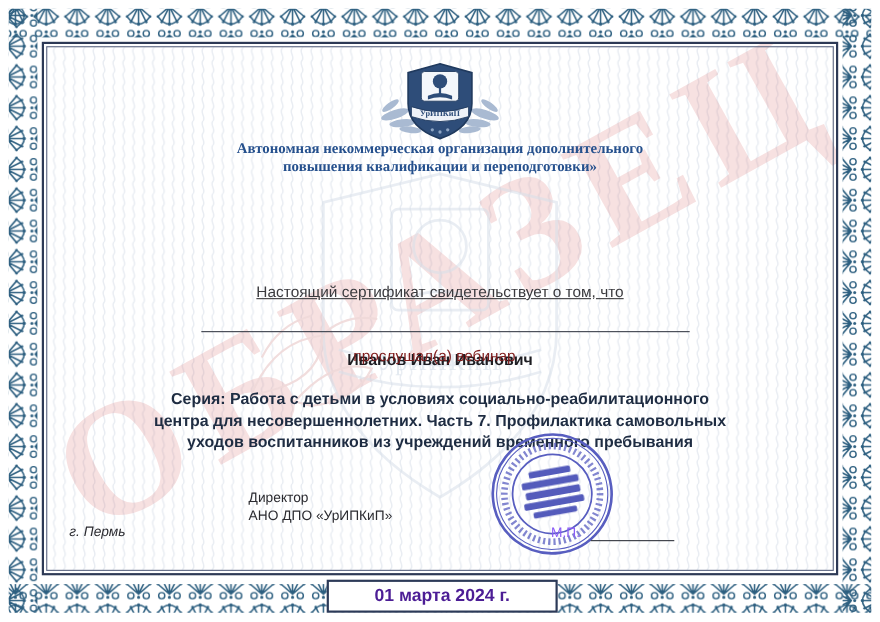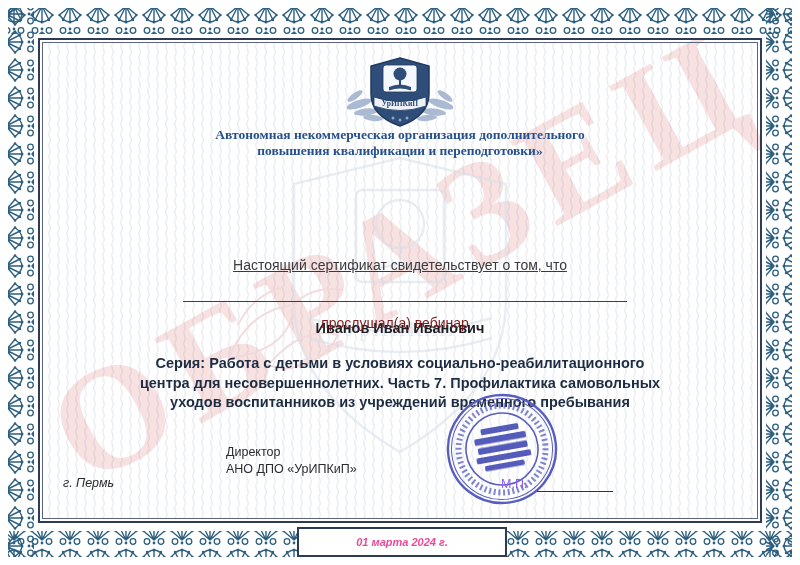--- a/index.html
+++ b/index.html
@@ -38,21 +38,21 @@
           font-size:14.5px;font-weight:bold;line-height:19.5px;color:#1e2c42;}
   .stamp{position:absolute;left:444px;top:391px;}
   .director{position:absolute;left:226px;top:444px;font-size:12.5px;line-height:17px;color:#2b2b30;}
   .city{position:absolute;left:63px;top:476px;font-size:12.5px;color:#2b2b30;font-style:italic;}
   .mp{position:absolute;left:501px;top:477px;font-size:12.5px;color:#8b5cf6;z-index:4;}
   .sig-line{position:absolute;left:537px;top:491px;width:76px;border-top:1.5px solid #30343c;}
   .disclaimer{position:absolute;left:0;top:498px;width:800px;text-align:center;
               font-size:11.5px;color:#6d6d74;}
   .date-box{position:absolute;left:297px;top:527px;width:206px;height:26px;z-index:6;
             background:#fff;border:2px solid #2c3a58;text-align:center;line-height:26px;
-            font-size:11px;font-weight:bold;color:#ec4899;font-style:italic;}
+            font-size:16px;font-weight:bold;color:#4c1d95;}
 </style>
 </head>
 <body>
 
 <div class="cert">
 
   <svg class="bg-svg" width="800" height="565">
     <defs>
       <g id="motif">
         <path d="M14 20 L14 4 M14 20 L7 6 M14 20 L21 6 M14 20 L3.5 11 M14 20 L24.5 11" stroke="#2d5f80" stroke-width="1.4" fill="none" stroke-linecap="round"></path>

